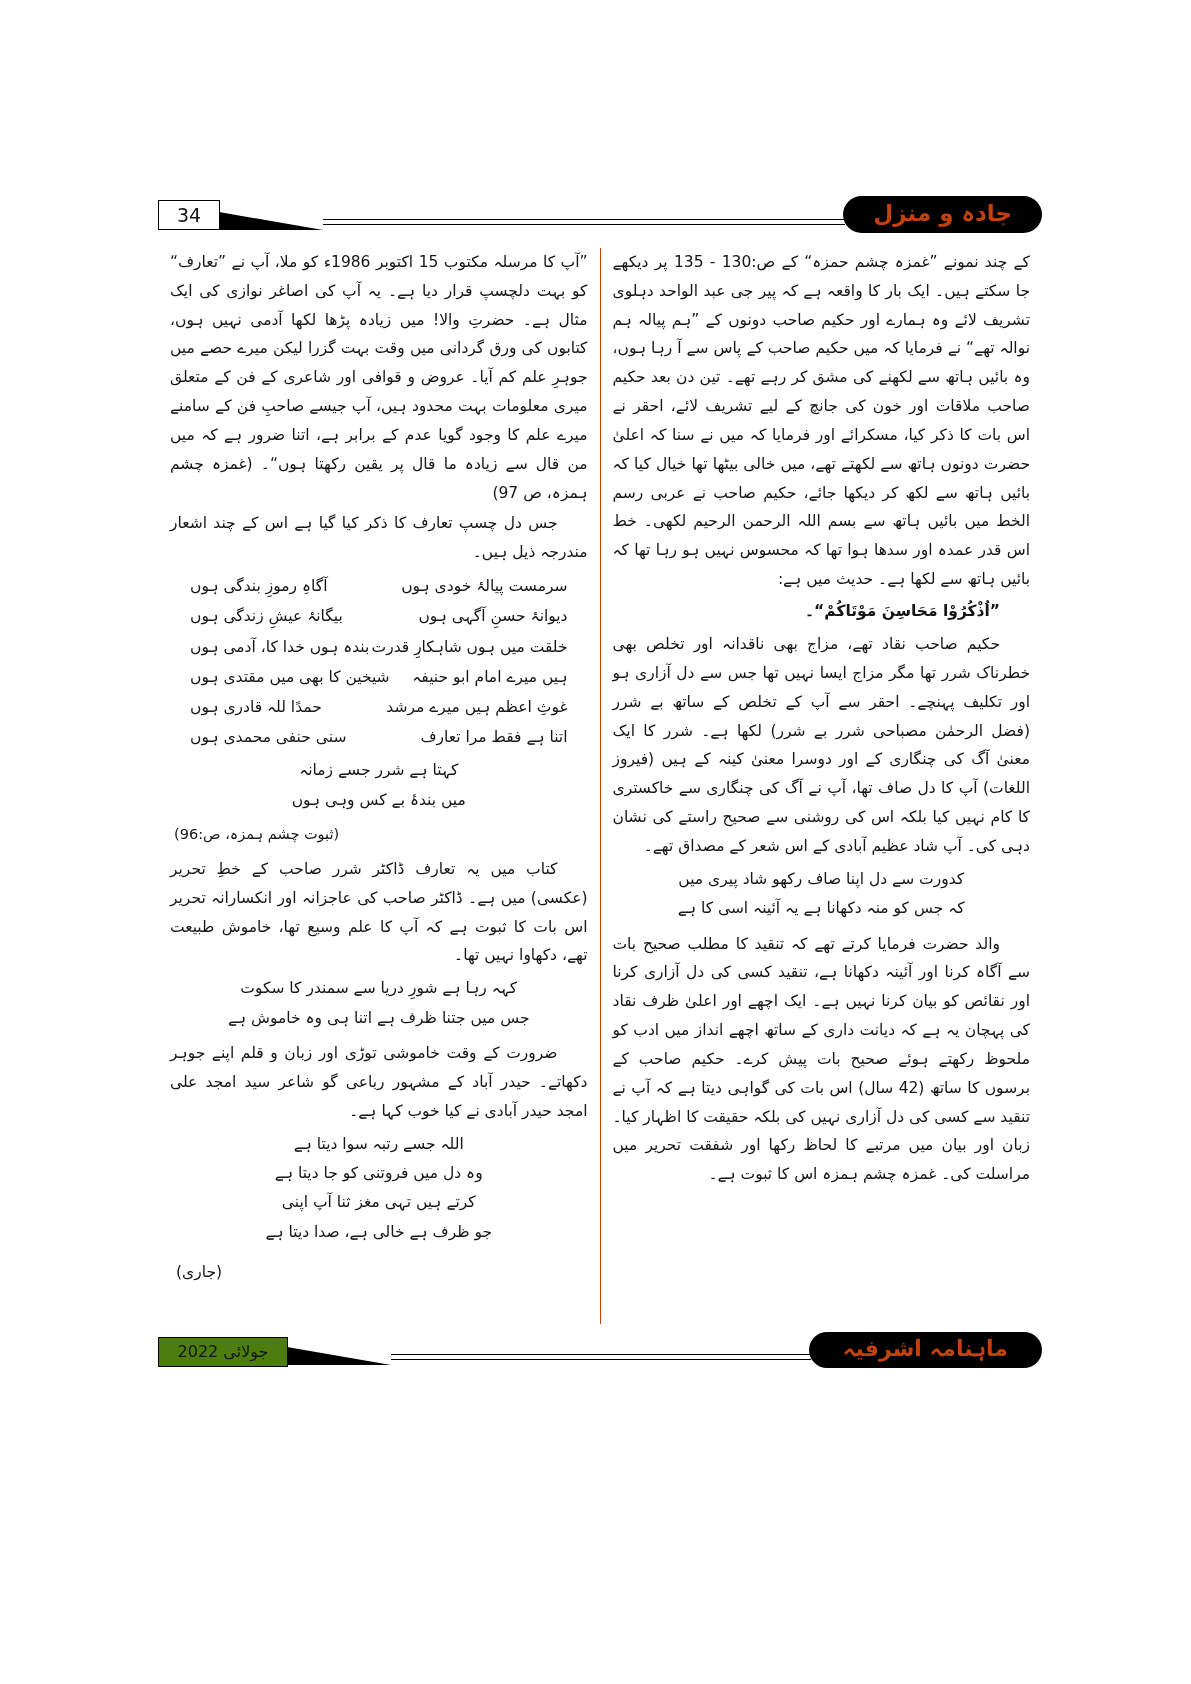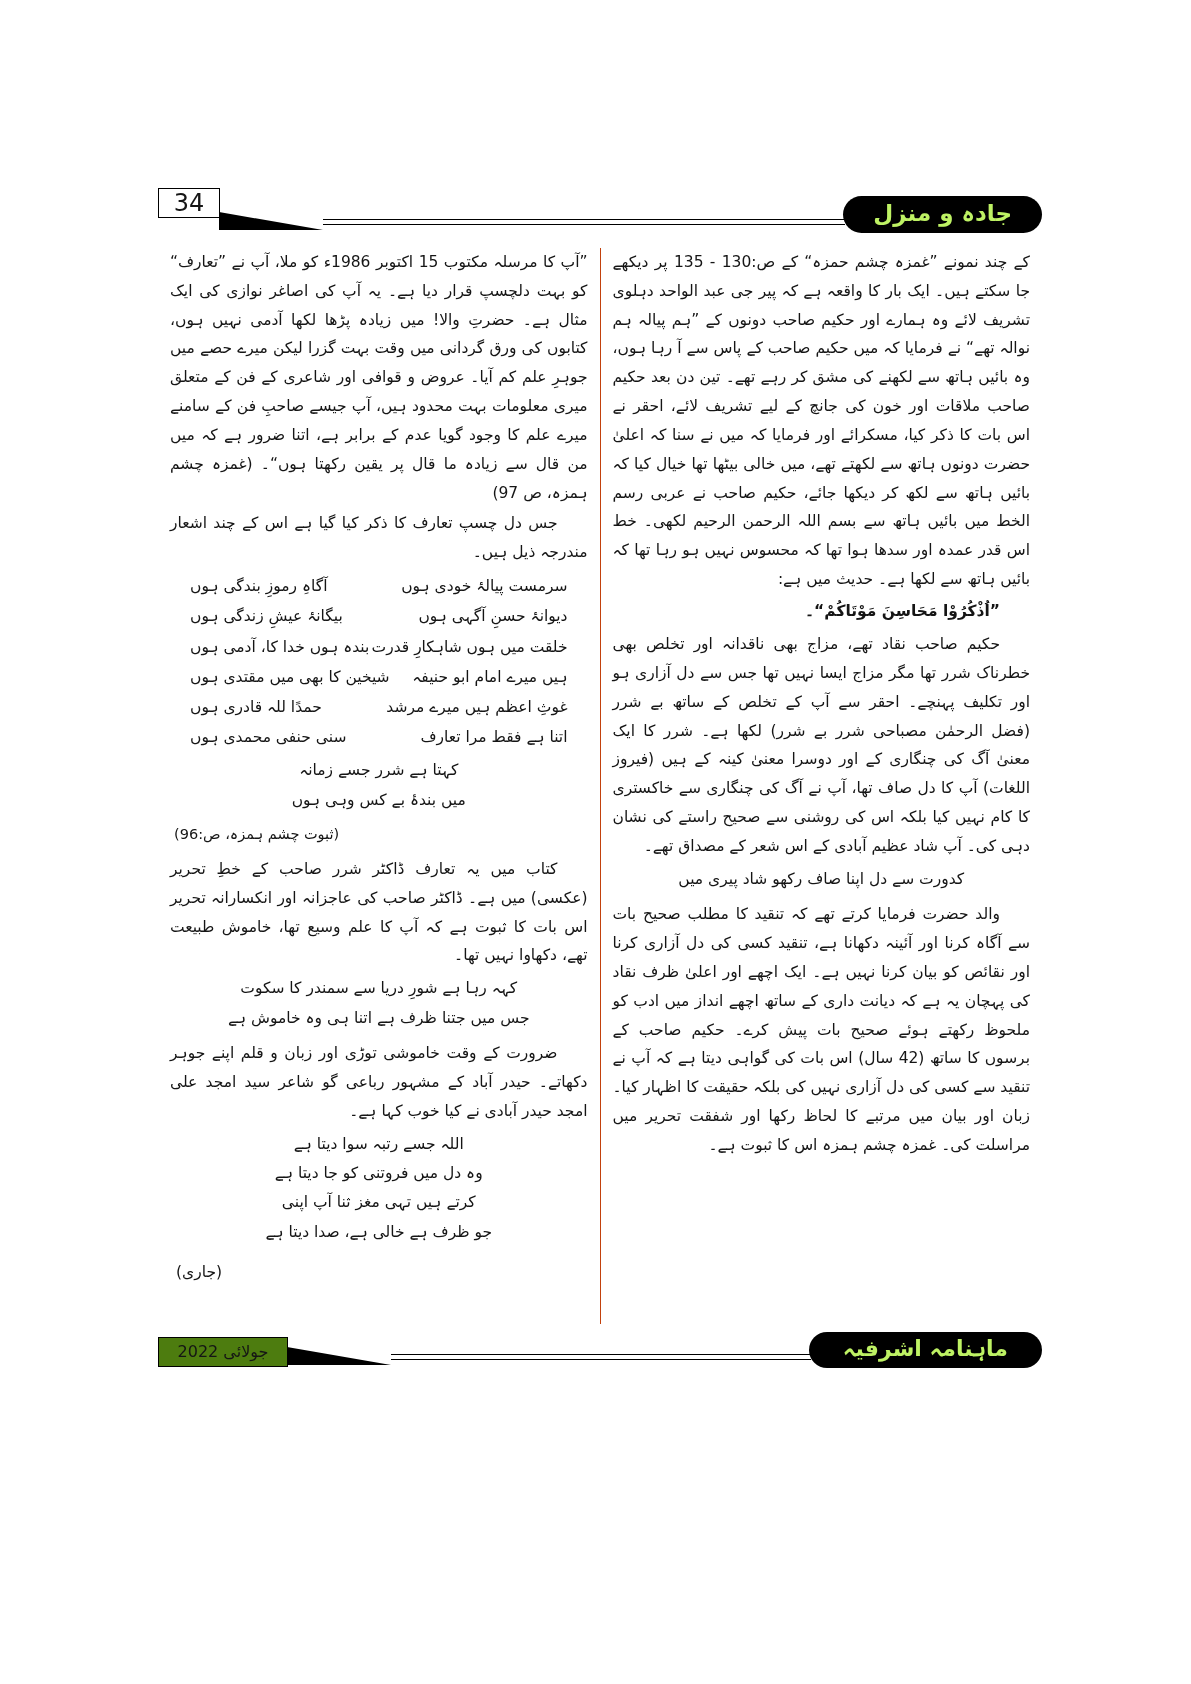--- a/index.html
+++ b/index.html
@@ -14,38 +14,38 @@
   .bar-row {
     position:absolute; left:158px; width:884px;
     display:flex; align-items:flex-end; direction:ltr;
   }
   .header-row { top:193px; height:40px; }
   .footer-row { top:1330px; height:38px; }
 
   .num-box {
     border:1.6px solid #000; background:#fff;
     min-width:62px; padding:2px 10px; text-align:center;
-    font-size:24px; line-height:24px; margin-bottom:15px;
+    font-size:19px; line-height:24px; margin-bottom:3px;
   }
   .date-box {
     border:1.6px solid #000; background:#4d7c0f;
     min-width:130px; padding:3px 12px; text-align:center;
     font-size:16px; line-height:22px; direction:rtl; margin-bottom:1px;
   }
   .wedge {
     width:104px; height:18px; background:#000;
     clip-path:polygon(0 0, 100% 100%, 0 100%);
     margin:0 0 3px -1px; flex:0 0 auto;
   }
   .rule {
     flex:1 1 auto; height:6px; margin:0 0 8px 0;
     border-top:1.6px solid #000; border-bottom:1.6px solid #000;
   }
   .banner {
-    background:#000; color:#bef264; direction:rtl;
+    background:#000; color:#c2410c; direction:rtl;
     border-radius:19px; padding:4px 30px 7px 30px;
     font-size:23px; font-weight:bold; letter-spacing:1px;
     white-space:nowrap; margin-left:-2px;
   }
   .footer-row .banner { font-size:22px; padding:4px 34px 7px 34px; }
 
   
   .columns {
     position:absolute; left:158px; top:248px; width:884px; height:1076px;
     display:flex; direction:rtl; overflow:hidden;
@@ -98,20 +98,21 @@
   </div>
 
   <div class="columns">
 
     <div class="col col-right">
       <p class="para">کے چند نمونے ”غمزہ چشم حمزہ“ کے ص:130 - 135 پر دیکھے جا سکتے ہیں۔ ایک بار کا واقعہ ہے کہ پیر جی عبد الواحد دہلوی تشریف لائے وہ ہمارے اور حکیم صاحب دونوں کے ”ہم پیالہ ہم نوالہ تھے“ نے فرمایا کہ میں حکیم صاحب کے پاس سے آ رہا ہوں، وہ بائیں ہاتھ سے لکھنے کی مشق کر رہے تھے۔ تین دن بعد حکیم صاحب ملاقات اور خون کی جانچ کے لیے تشریف لائے، احقر نے اس بات کا ذکر کیا، مسکرائے اور فرمایا کہ میں نے سنا کہ اعلیٰ حضرت دونوں ہاتھ سے لکھتے تھے، میں خالی بیٹھا تھا خیال کیا کہ بائیں ہاتھ سے لکھ کر دیکھا جائے، حکیم صاحب نے عربی رسم الخط میں بائیں ہاتھ سے بسم اللہ الرحمن الرحیم لکھی۔ خط اس قدر عمدہ اور سدھا ہوا تھا کہ محسوس نہیں ہو رہا تھا کہ بائیں ہاتھ سے لکھا ہے۔ حدیث میں ہے:</p>
       <div class="hadith">”اُذْکُرُوْا مَحَاسِنَ مَوْتَاکُمْ“۔</div>
       <p class="para indent">حکیم صاحب نقاد تھے، مزاج بھی ناقدانہ اور تخلص بھی خطرناک شرر تھا مگر مزاج ایسا نہیں تھا جس سے دل آزاری ہو اور تکلیف پہنچے۔ احقر سے آپ کے تخلص کے ساتھ بے شرر (فضل الرحمٰن مصباحی شرر بے شرر) لکھا ہے۔ شرر کا ایک معنیٰ آگ کی چنگاری کے اور دوسرا معنیٰ کینہ کے ہیں (فیروز اللغات) آپ کا دل صاف تھا، آپ نے آگ کی چنگاری سے خاکستری کا کام نہیں کیا بلکہ اس کی روشنی سے صحیح راستے کی نشان دہی کی۔ آپ شاد عظیم آبادی کے اس شعر کے مصداق تھے۔</p>
       <div class="verse">
         <div class="vline">کدورت سے دل اپنا صاف رکھو شاد پیری میں</div>
+        <div class="vline">کہ جس کو منہ دکھانا ہے یہ آئینہ اسی کا ہے</div>
       </div>
       <p class="para indent">والد حضرت فرمایا کرتے تھے کہ تنقید کا مطلب صحیح بات سے آگاہ کرنا اور آئینہ دکھانا ہے، تنقید کسی کی دل آزاری کرنا اور نقائص کو بیان کرنا نہیں ہے۔ ایک اچھے اور اعلیٰ ظرف نقاد کی پہچان یہ ہے کہ دیانت داری کے ساتھ اچھے انداز میں ادب کو ملحوظ رکھتے ہوئے صحیح بات پیش کرے۔ حکیم صاحب کے برسوں کا ساتھ (42 سال) اس بات کی گواہی دیتا ہے کہ آپ نے تنقید سے کسی کی دل آزاری نہیں کی بلکہ حقیقت کا اظہار کیا۔ زبان اور بیان میں مرتبے کا لحاظ رکھا اور شفقت تحریر میں مراسلت کی۔ غمزہ چشم ہمزہ اس کا ثبوت ہے۔</p>
     </div>
 
     <div class="col col-left">
       <p class="para">”آپ کا مرسلہ مکتوب 15 اکتوبر 1986ء کو ملا، آپ نے ”تعارف“ کو بہت دلچسپ قرار دیا ہے۔ یہ آپ کی اصاغر نوازی کی ایک مثال ہے۔ حضرتِ والا! میں زیادہ پڑھا لکھا آدمی نہیں ہوں، کتابوں کی ورق گردانی میں وقت بہت گزرا لیکن میرے حصے میں جوہرِ علم کم آیا۔ عروض و قوافی اور شاعری کے فن کے متعلق میری معلومات بہت محدود ہیں، آپ جیسے صاحبِ فن کے سامنے میرے علم کا وجود گویا عدم کے برابر ہے، اتنا ضرور ہے کہ میں من قال سے زیادہ ما قال پر یقین رکھتا ہوں“۔ (غمزہ چشم ہمزہ، ص 97)</p>
       <p class="para indent">جس دل چسپ تعارف کا ذکر کیا گیا ہے اس کے چند اشعار مندرجہ ذیل ہیں۔</p>
 
       <div class="ghazal">
         <div class="bayt">

